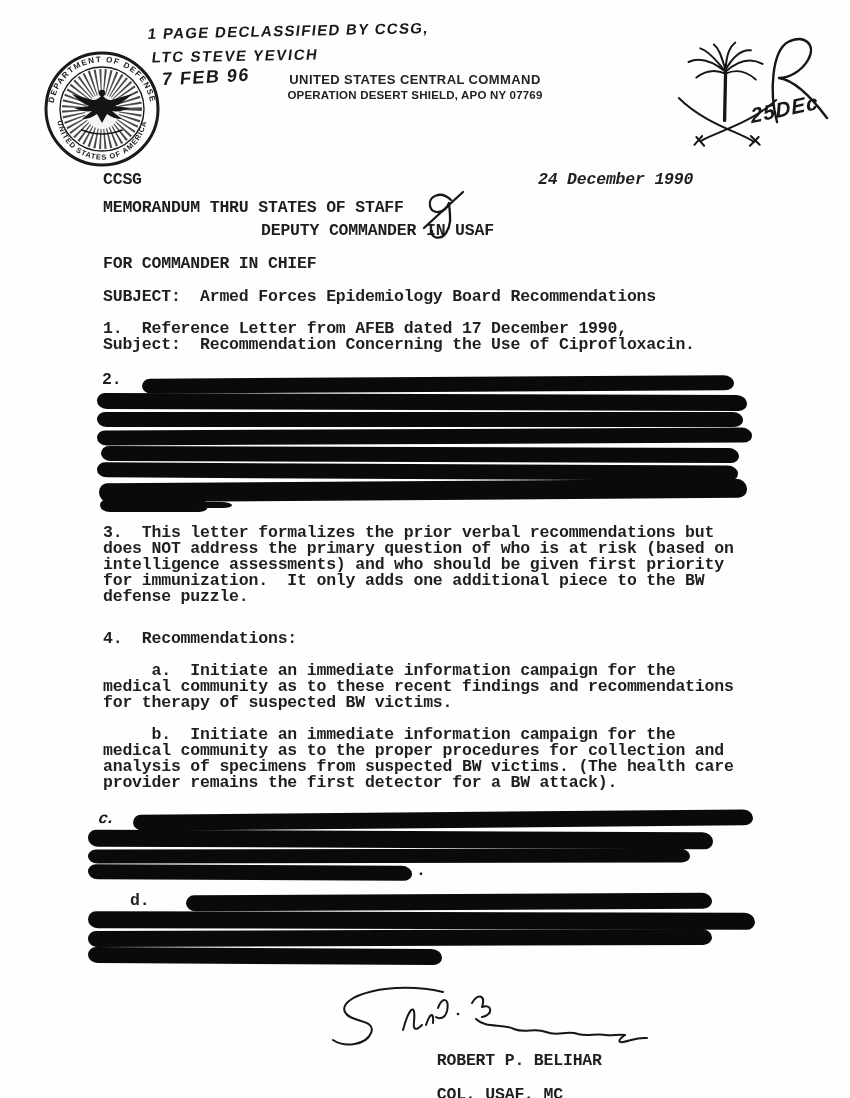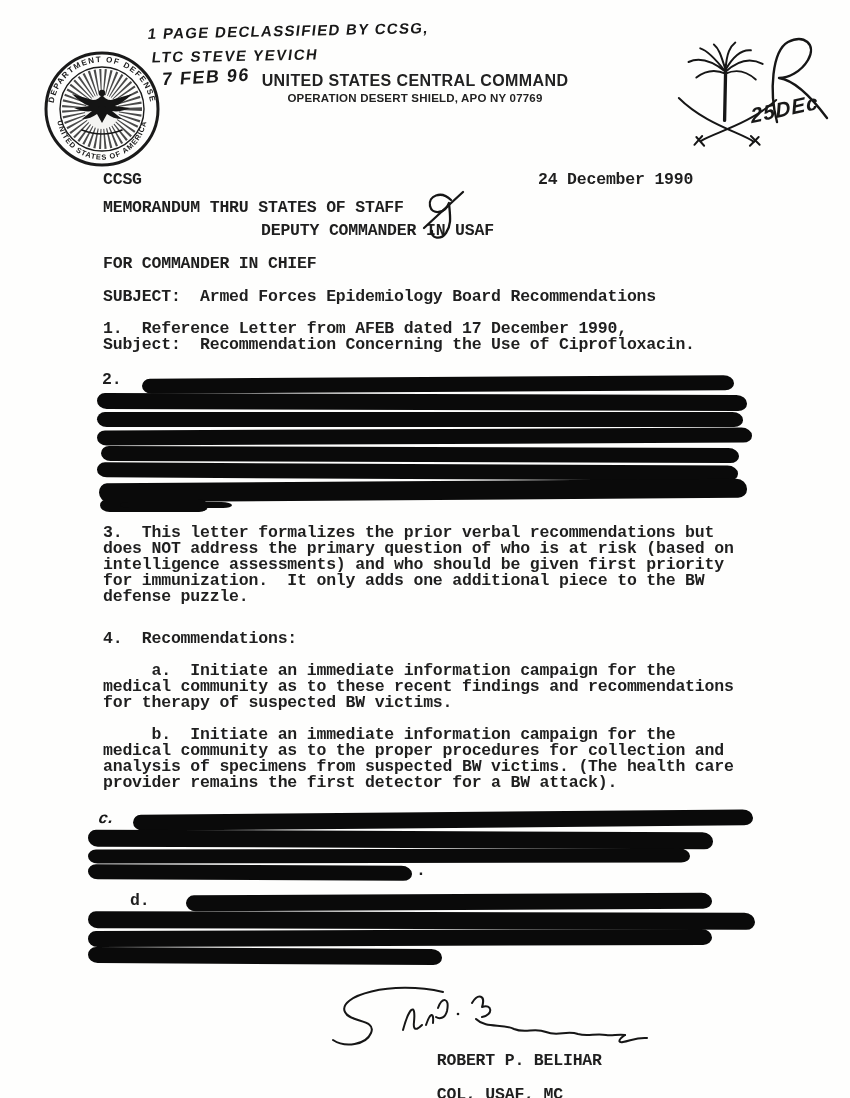--- a/index.html
+++ b/index.html
@@ -19,21 +19,21 @@
     font-family:"Liberation Sans",sans-serif; font-weight:bold; color:#181818;
   }
   .note-l1{left:148px; top:22px; font-size:15px; letter-spacing:1.3px;
     transform:rotate(-1.2deg) skewX(-8deg);}
   .note-l2{left:152px; top:47px; font-size:15px; letter-spacing:1.6px;
     transform:rotate(-1deg) skewX(-8deg);}
   .note-l3{left:162px; top:67px; font-size:18px; letter-spacing:1.5px;
     transform:rotate(-3deg) skewX(-8deg);}
   .seal-svg{position:absolute; left:36px; top:48px;}
   .letterhead{position:absolute; left:215px; top:72px; width:400px; text-align:center;}
-  .lh1{font-size:16px; font-weight:bold; letter-spacing:0.4px; color:#222; margin-bottom:2px;}
+  .lh1{font-size:13px; font-weight:bold; letter-spacing:0.4px; color:#222; margin-bottom:2px;}
   .lh2{font-size:11.5px; font-weight:bold; letter-spacing:0.2px; color:#222;}
   .saudi-svg{position:absolute; left:672px; top:40px;}
   .r-annot-svg{position:absolute; left:763px; top:34px;}
   .date-annot{left:750px; top:97px; font-size:21px; font-style:italic;
     letter-spacing:1px; transform:rotate(-12deg) skewX(-6deg);}
   .c-hand{left:99px; top:809px; font-size:16px; font-style:italic;
     transform:skewX(-10deg); letter-spacing:1px;}
   .bar{position:absolute; background:#0a0a0a; border-radius:9px 12px 10px 11px / 55% 60% 50% 58%;}
   .sig-svg{position:absolute; left:325px; top:984px;}
   .initial-svg{position:absolute; left:420px; top:188px;}
@@ -93,21 +93,21 @@
       <path d="M80 108 L89 99 M81 98 L90 107"></path>
     </g>
   </svg>
 
   <svg class="r-annot-svg" width="75" height="95" viewBox="0 0 75 95">
     <path class="ink" stroke-width="2.4" d="M14 88 C6 58 9 17 25 8 C41 0 54 10 45 26 C38 38 25 44 16 44 C30 46 46 60 64 84"></path>
   </svg>
   <div class="hand date-annot">25DEc</div>
 
   <div class="mono" style="left:103px; top:172px;text-align:center;">CCSG</div>
-  <div class="mono" style="left:538px; top:172px;">24 December 1990</div>
+  <div class="mono" style="left:538px; top:172px;font-style:italic;">24 December 1990</div>
 
   <div class="mono" style="left:103px; top:200px;">MEMORANDUM THRU STATES OF STAFF</div>
   <div class="mono" style="left:261px; top:223px;">DEPUTY COMMANDER IN USAF</div>
 
   <svg class="initial-svg" width="46" height="54" viewBox="0 0 46 54">
     <g class="ink" stroke-width="2.3">
       <path d="M31 12 C21 2 8 8 10 18 C12 27 25 26 29 15 C30 28 32 36 26 45 C21 52 11 51 12 43"></path>
       <path d="M4 40 L43 4"></path>
     </g>
   </svg>

